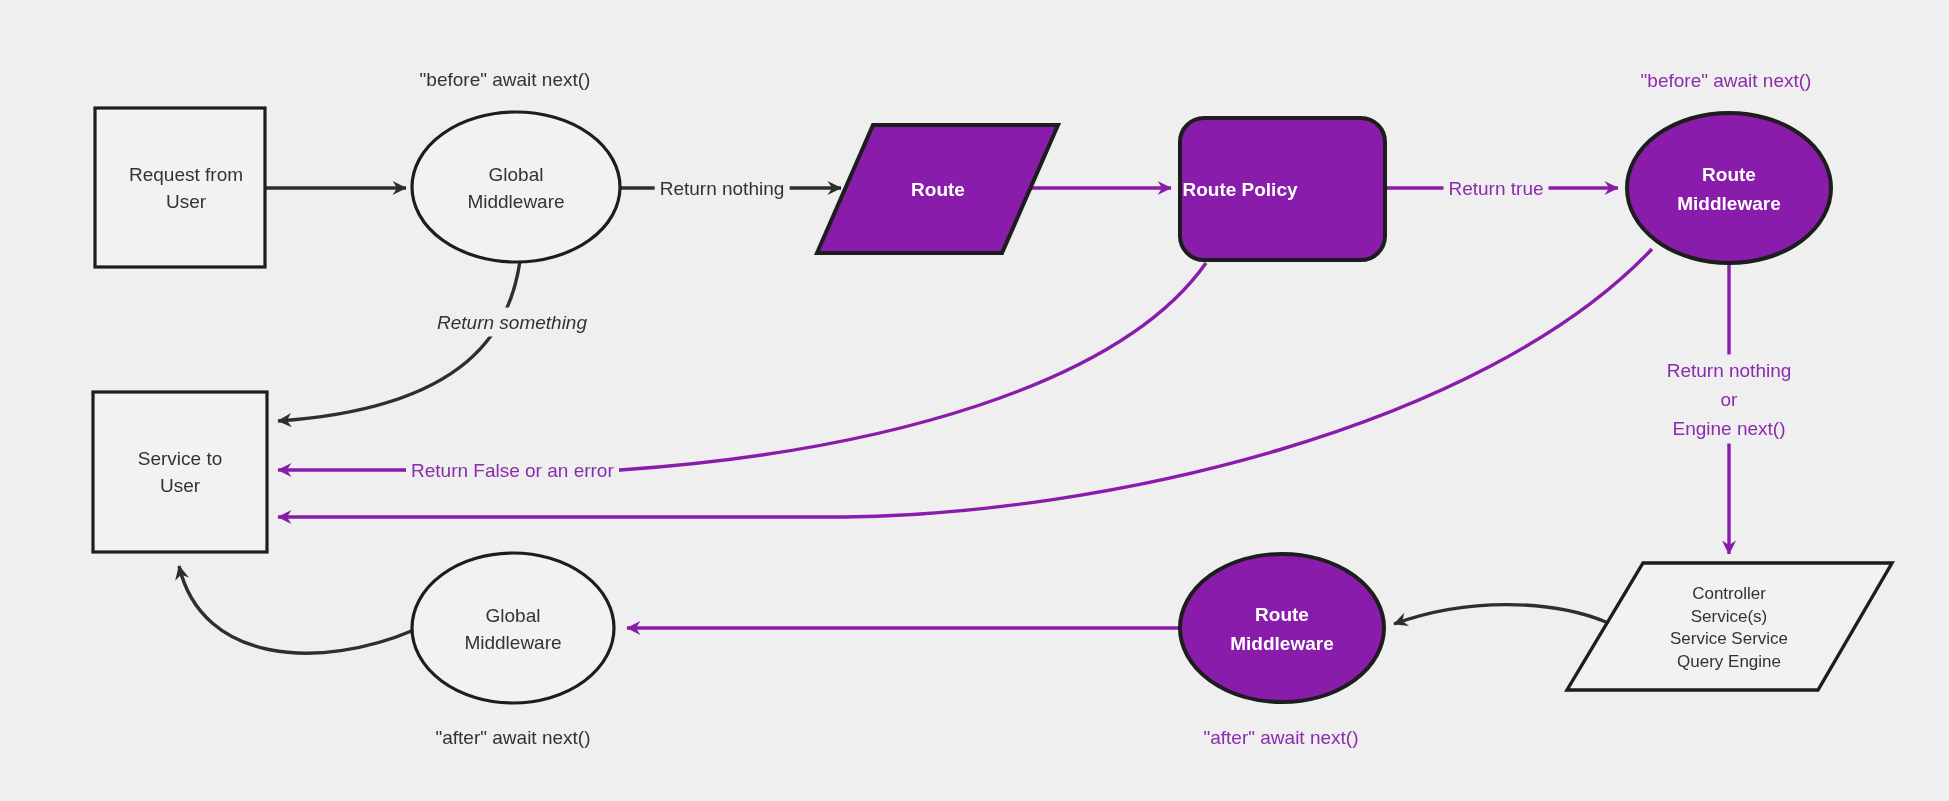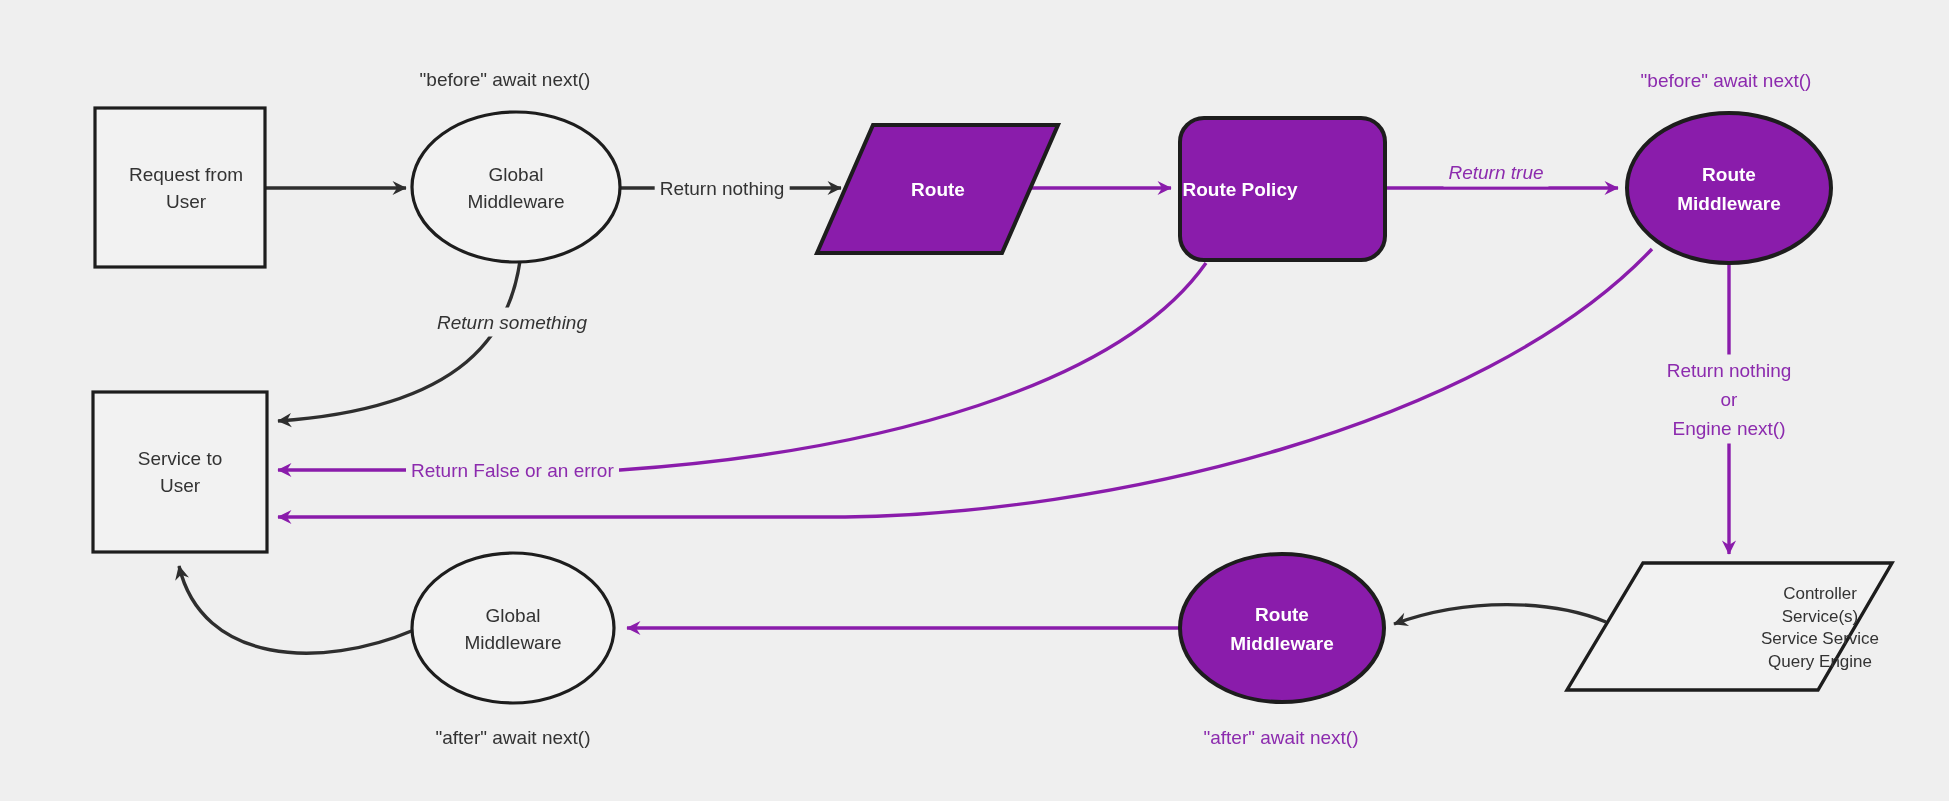--- a/index.html
+++ b/index.html
@@ -81,21 +81,21 @@
   <div class="node-label bold-white" style="left:938px;top:189px;">
     <div>Route</div>
   </div>
   <div class="node-label bold-white" style="left:1240px;top:189px;">
     <div>Route Policy</div>
   </div>
   <div class="node-label bold-white" style="left:1729px;top:189px;">
     <div>Route</div>
     <div>Middleware</div>
   </div>
-  <div class="node-label light small" style="left:1820px;top:628px;">
+  <div class="node-label light small" style="left:1729px;top:628px;">
     <div>Controller</div>
     <div>Service(s)</div>
     <div>Service Service</div>
     <div>Query Engine</div>
   </div>
   <div class="node-label bold-white" style="left:1282px;top:629px;">
     <div>Route</div>
     <div>Middleware</div>
   </div>
   <div class="node-label light" style="left:513px;top:629px;">
@@ -103,21 +103,21 @@
     <div>Middleware</div>
   </div>
   <div class="node-label light" style="left:180px;top:472px;">
     <div>Service to</div>
     <div>User</div>
   </div>
 
   <div class="lbl dark" style="left:505px;top:79px;">"before" await next()</div>
   <div class="lbl purple" style="left:1726px;top:80px;">"before" await next()</div>
   <div class="lbl dark mask" style="left:722px;top:188px;">Return nothing</div>
-  <div class="lbl purple mask" style="left:1496px;top:172px;font-style:italic;">Return true</div>
+  <div class="lbl purple mask" style="left:1496px;top:188px;">Return true</div>
   <div class="lbl dark mask" style="left:512px;top:322px;font-style:italic;">Return something</div>
   <div class="lbl purple mask" style="left:1729px;top:399px;line-height:29px;">
     <div>Return nothing</div>
     <div>or</div>
     <div>Engine next()</div>
   </div>
   <div class="lbl purple mask anchor-left" style="left:406px;top:470px;">Return False or an error</div>
   <div class="lbl purple" style="left:1281px;top:737px;">"after" await next()</div>
   <div class="lbl dark" style="left:513px;top:737px;">"after" await next()</div>
 

